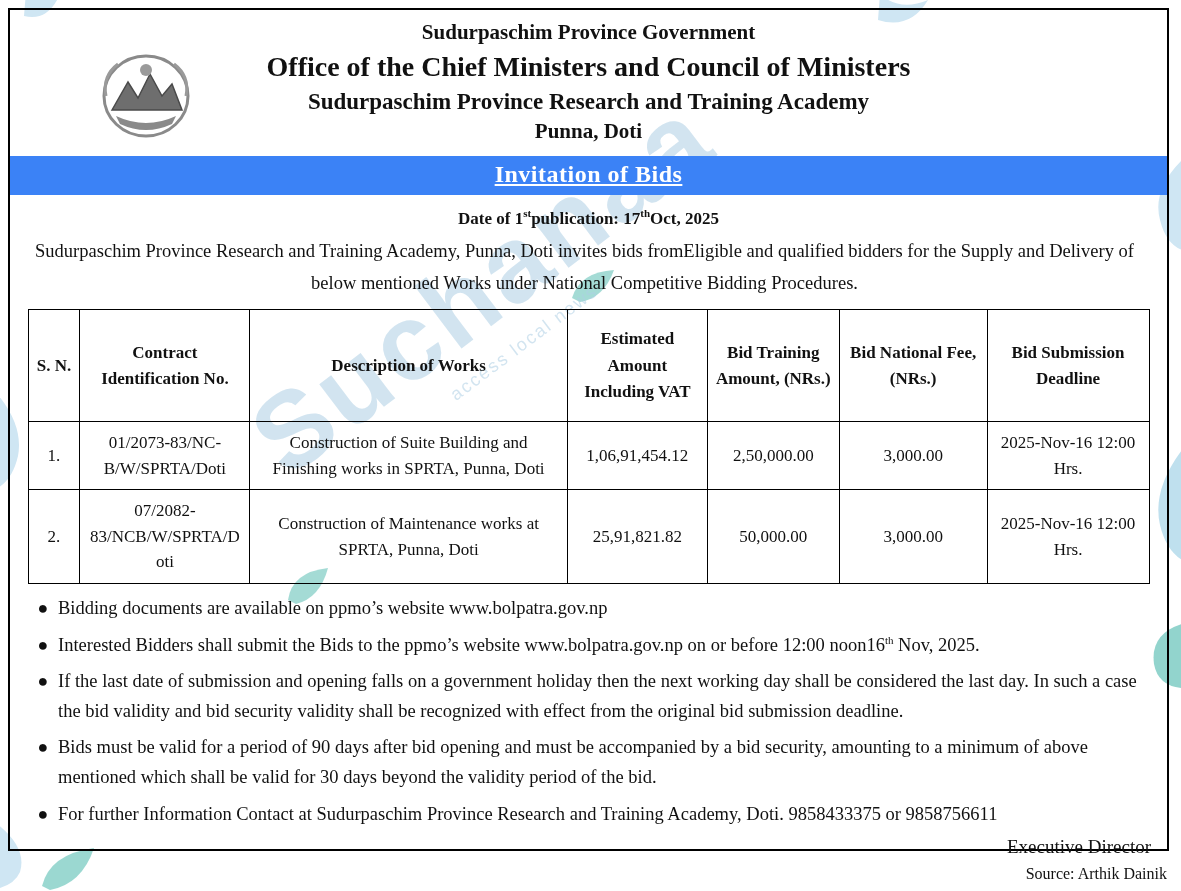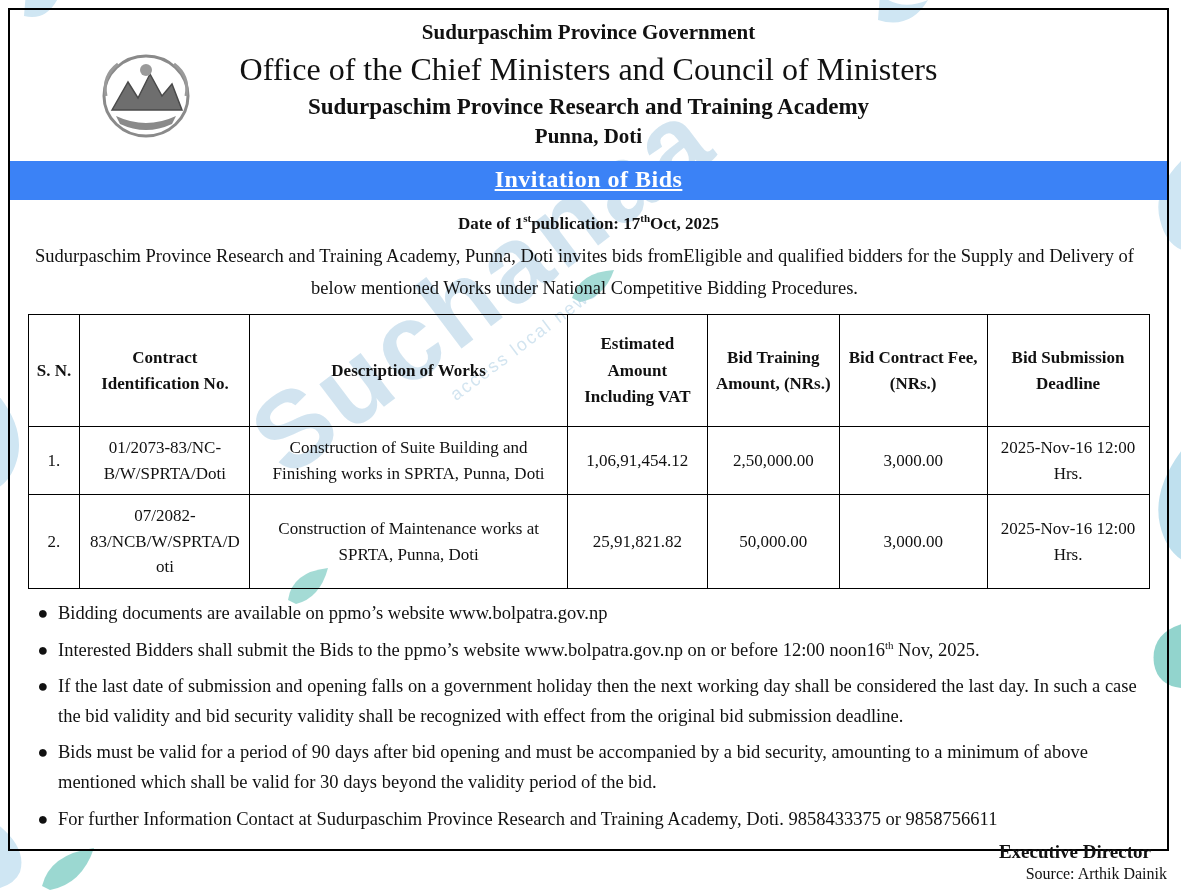--- a/index.html
+++ b/index.html
@@ -66,21 +66,21 @@
     text-align: center;
   }
   .logo-wrap {
     position: absolute;
     left: 88px;
     top: 36px;
     width: 96px;
     height: 96px;
   }
   .hline1 { font-size: 21px; font-weight: bold; margin: 2px 0 6px 0; }
-  .hline2 { font-size: 32px; font-weight: normal; margin: 4px 0; }
+  .hline2 { font-size: 28px; font-weight: bold; margin: 4px 0; }
   .hline3 { font-size: 23px; font-weight: bold; margin: 6px 0 4px 0; }
   .hline4 { font-size: 21px; font-weight: bold; margin: 4px 0 6px 0; }
 
   .banner {
     background: #3b82f6;
     color: #fff;
     text-align: center;
     font-size: 24px;
     font-weight: bold;
     padding: 5px 0 7px 0;
@@ -131,21 +131,21 @@
   .bullet-item .dot {
     flex: 0 0 30px;
     text-align: center;
     font-size: 18px;
     line-height: 1.6;
   }
   .bullet-item .txt { flex: 1; padding-right: 6px; }
 
   .signature {
     text-align: right;
-    font-weight: bold;
+    font-weight: normal;
     font-size: 19px;
     margin: 6px 16px 0 7px;
   }
 
   .source-line {
     position: absolute;
     right: 14px;
     bottom: 8px;
     font-size: 16px;
     z-index: 1;
@@ -231,21 +231,21 @@
           <col style="width:148px">
           <col style="width:162px">
       </colgroup>
       <thead>
         <tr>
           <th>S. N.</th>
           <th>Contract Identification No.</th>
           <th>Description of Works</th>
           <th>Estimated Amount Including VAT</th>
           <th>Bid Training Amount, (NRs.)</th>
-          <th>Bid Contract Fee, (NRs.)</th>
+          <th>Bid National Fee, (NRs.)</th>
           <th>Bid Submission Deadline</th>
         </tr>
       </thead>
       <tbody>
         <tr>
           <td>1.</td>
           <td class="wrap-any">01/2073-83/NC-B/W/SPRTA/Doti</td>
           <td>Construction of Suite Building and Finishing works in SPRTA, Punna, Doti</td>
           <td>1,06,91,454.12</td>
           <td>2,50,000.00</td>

